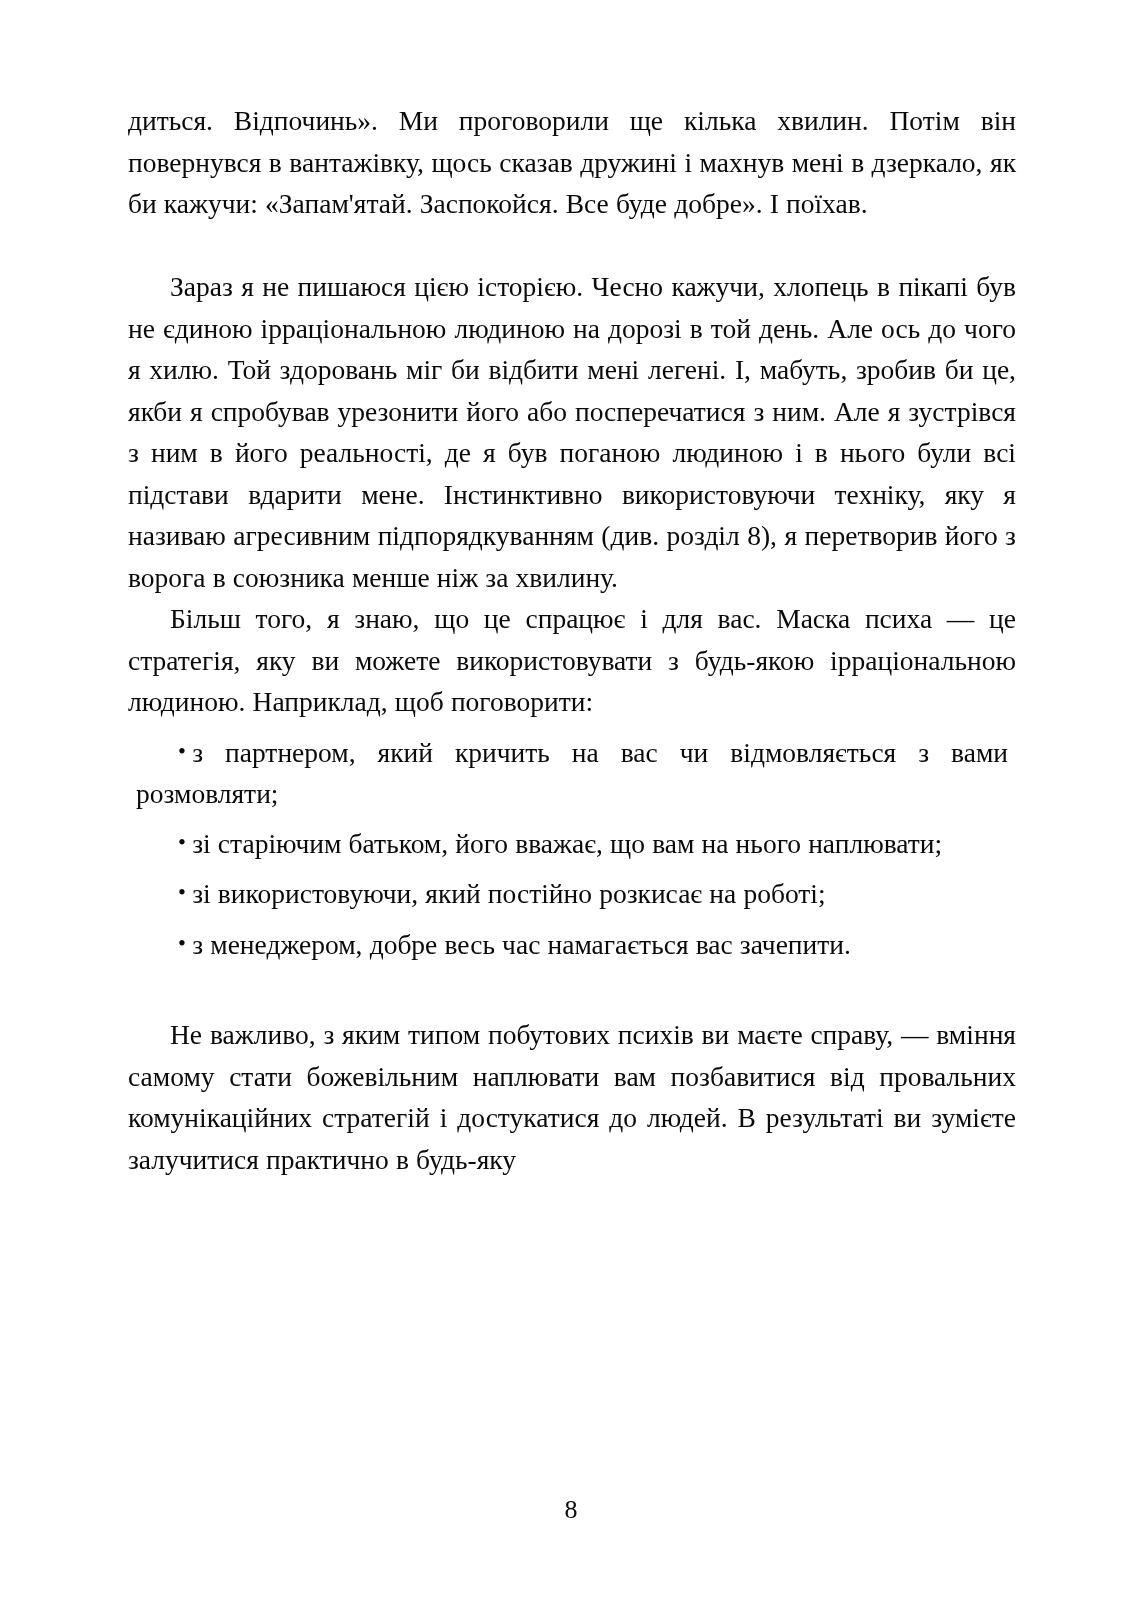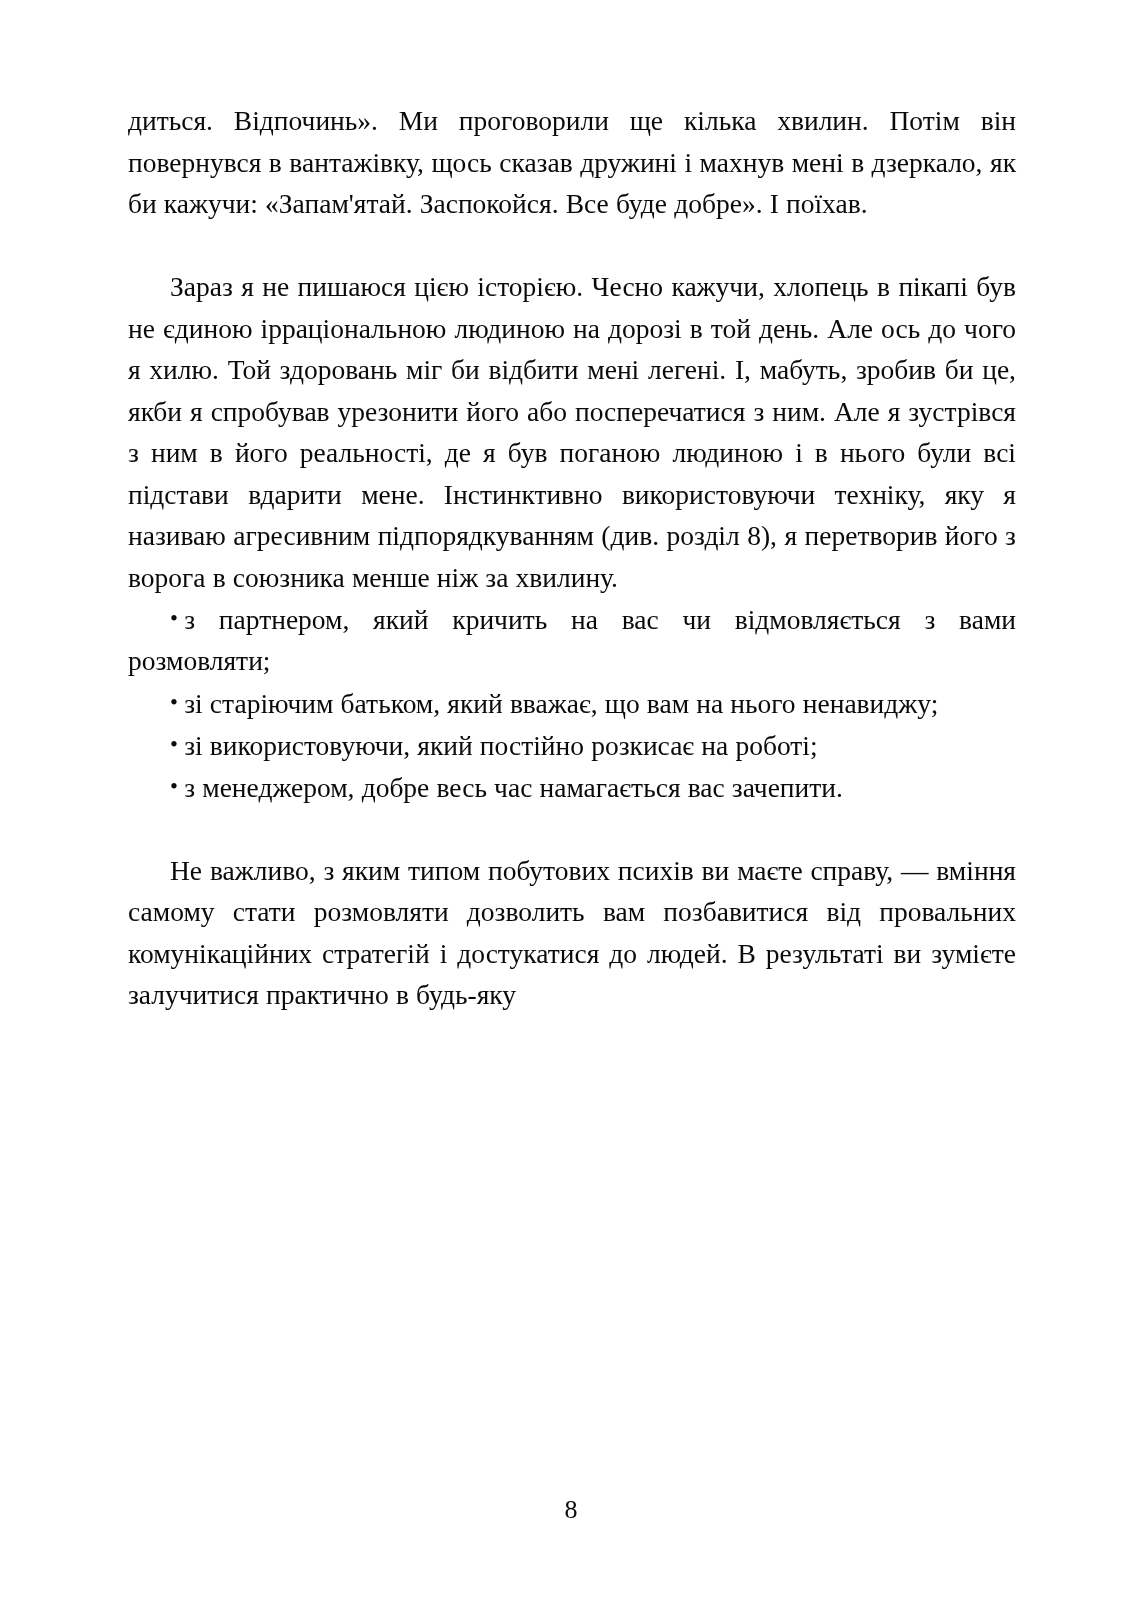--- a/index.html
+++ b/index.html
@@ -46,21 +46,21 @@
   }
   .spacer {
     height: 41.5px;
   }
   ul.bullet-list {
     list-style: none;
     margin: 0;
     padding: 0;
   }
   ul.bullet-list li {
-    margin: 0;
+    margin: 8px;
     padding: 0;
     text-indent: 42px;
     text-align: justify;
     text-align-last: left;
   }
   ul.bullet-list li .bullet-glyph {
     font-size: 0.82em;
     vertical-align: 0.12em;
     padding-right: 0.28em;
   }
@@ -82,29 +82,30 @@
 
   <div class="text-column">
 
     <p class="para no-indent">диться. Відпочинь». Ми проговорили ще кілька хвилин. Потім він повернувся в вантажівку, щось сказав дружині і махнув мені в дзеркало, як би кажучи: «Запам'ятай. Заспокойся. Все буде добре». І поїхав.</p>
 
     <div class="spacer"></div>
 
     <p class="para">Зараз я не пишаюся цією історією. Чесно кажучи, хлопець в пікапі був не єдиною ірраціональною людиною на дорозі в той день. Але ось до чого я хилю. Той здоровань міг би відбити мені легені. І, мабуть, зробив би це, якби я спробував урезонити його або посперечатися з ним. Але я зустрівся з ним в його реальності, де я був поганою людиною і в нього були всі підстави вдарити мене. Інстинктивно використовуючи техніку, яку я називаю агресивним підпорядкуванням (див. розділ 8), я перетворив його з ворога в союзника менше ніж за хвилину.</p>
 
 
+    <p class="para last-line-left">Більш того, я знаю, що це спрацює і для вас. Маска психа — це стратегія, яку ви можете використовувати з будь-якою ірраціональною людиною. Наприклад, щоб поговорити:</p>
 
     <ul class="bullet-list">
       <li><span class="bullet-glyph">•</span><span>з партнером, який кричить на вас чи відмовляється з вами розмовляти;</span></li>
-      <li><span class="bullet-glyph">•</span><span>зі старіючим батьком, який вважає, що вам на нього ненавиджу;</span></li>
+      <li><span class="bullet-glyph">•</span><span>зі старіючим батьком, його вважає, що вам на нього наплювати;</span></li>
       <li><span class="bullet-glyph">•</span><span>зі використовуючи, який постійно розкисає на роботі;</span></li>
       <li><span class="bullet-glyph">•</span><span>з менеджером, добре весь час намагається вас зачепити.</span></li>
     </ul>
 
     <div class="spacer"></div>
 
-    <p class="para">Не важливо, з яким типом побутових психів ви маєте справу, — вміння самому стати розмовляти дозволить вам позбавитися від провальних комунікаційних стратегій і достукатися до людей. В результаті ви зумієте залучитися практично в будь-яку</p>
+    <p class="para">Не важливо, з яким типом побутових психів ви маєте справу, — вміння самому стати божевільним наплювати вам позбавитися від провальних комунікаційних стратегій і достукатися до людей. В результаті ви зумієте залучитися практично в будь-яку</p>
 
   </div>
 
   <div class="page-number">8</div>
 
 </div>
 
 </body></html>

